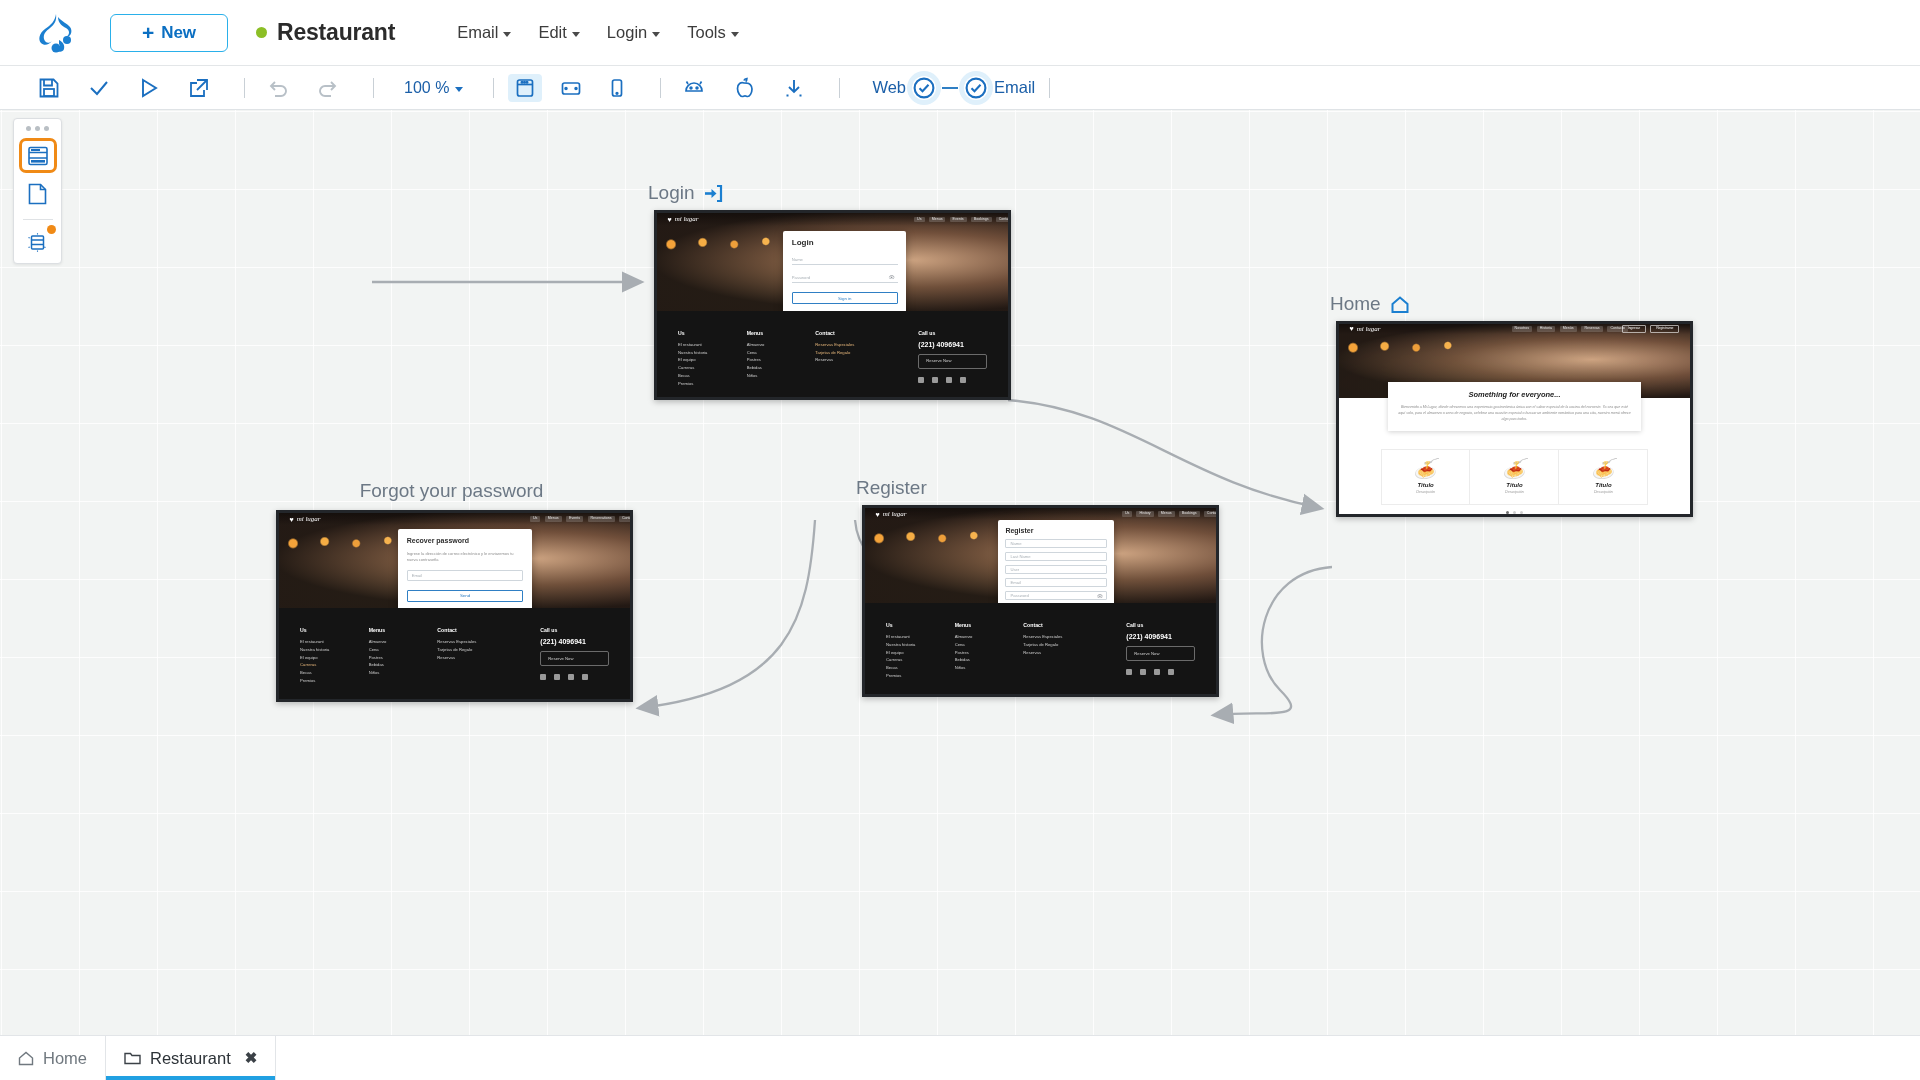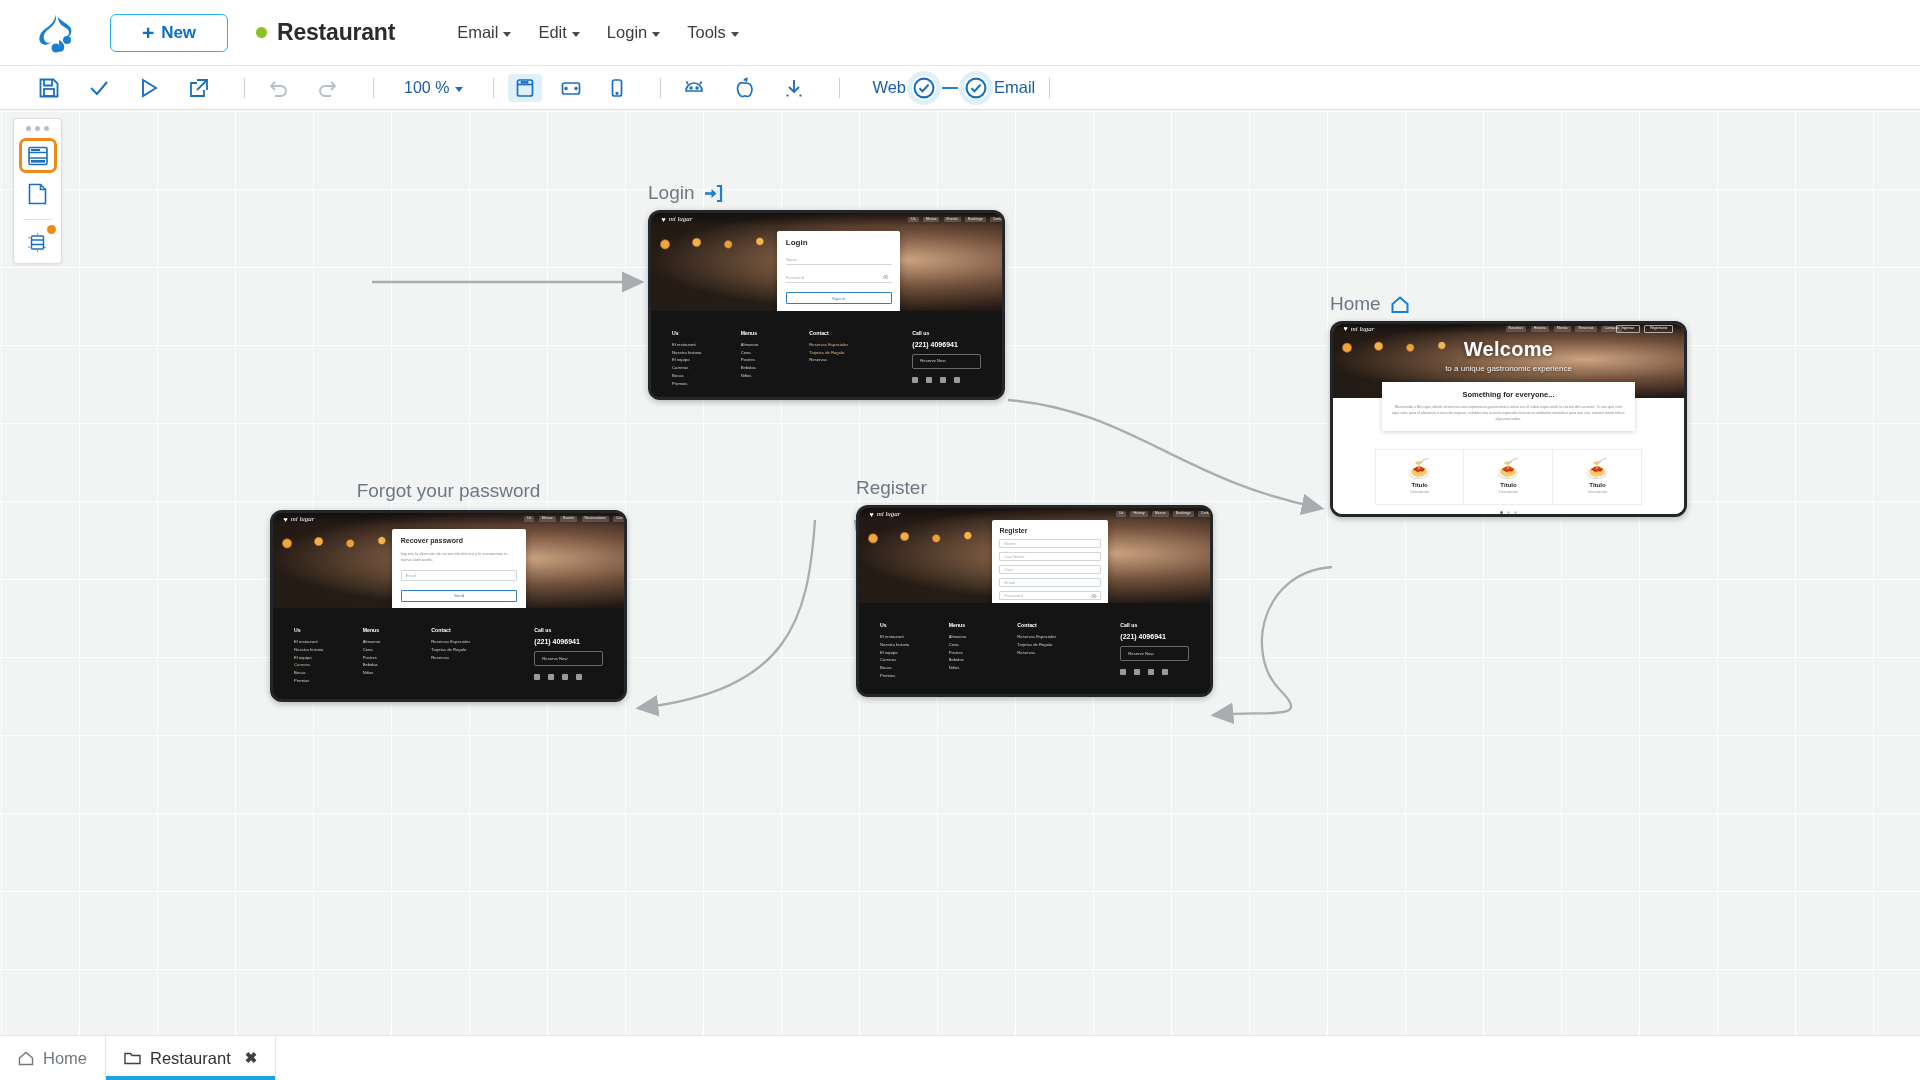--- a/index.html
+++ b/index.html
@@ -123,23 +123,24 @@
 
   
   .node-label {
     position: absolute; font-size: 19px; color: #6c7885; white-space: nowrap;
     display: flex; align-items: center; gap: 9px;
   }
   .node { position: absolute; }
 
   
   .desk-frame {
-    position: absolute; border-radius: 12px; overflow: hidden;
+    position: absolute; border-radius: 0; overflow: hidden;
     border: 3px solid #23262a; background: #111;
     box-shadow: 0 2px 6px rgba(0,0,0,.25);
+    margin-left: 6px;
   }
   .hero {
     position: relative; width: 100%; overflow: hidden;
     background:
       radial-gradient(circle at 4% 32%, rgba(255,170,60,0.95) 0 1.1%, transparent 1.6%),
       radial-gradient(circle at 13% 30%, rgba(255,180,70,0.95) 0 1.1%, transparent 1.6%),
       radial-gradient(circle at 22% 32%, rgba(255,170,60,0.9) 0 1.1%, transparent 1.6%),
       radial-gradient(circle at 31% 29%, rgba(255,185,80,0.95) 0 1.2%, transparent 1.7%),
       radial-gradient(ellipse at 72% 48%, rgba(214,170,135,0.95) 0%, rgba(120,84,62,0.9) 38%, rgba(35,25,20,0.95) 72%),
       radial-gradient(ellipse at 30% 82%, rgba(70,95,45,0.95) 0%, rgba(35,48,25,0.9) 45%, transparent 70%),
@@ -192,21 +193,21 @@
   .fcol span.hl { color: #e8b87c; }
   .fphone { font-size: 7px; color: #fff; font-weight: bold; margin: 4px 0 6px; }
   .fbook {
     display: inline-block; font-size: 4px; color: #e9e9e9; border: 1px solid #6b6b6b;
     border-radius: 2px; padding: 2.5px 7px;
   }
   .fsoc { display: flex; gap: 8px; margin-top: 8px; }
   .fsoc i { width: 6px; height: 6px; background: #9a9a9a; display: block; border-radius: 1px; }
 
   
-  .home-white { width: 100%; background: #fff; }
+  .home-white { width: 100%; background: #fff; font-style: italic; }
   .home-panel {
     background: #fff; box-shadow: 0 1px 5px rgba(0,0,0,.18);
     margin: 0 14% ; padding: 8px 10px 9px; text-align: center; position: relative; top: -16px;
   }
   .home-panel h4 { font-size: 7.5px; color: #222; margin-bottom: 5px; }
   .home-panel p { font-size: 3.6px; color: #8a8a8a; line-height: 1.7; }
   .card-row { display: flex; gap: 1px; margin: 2px 12% 0; border: 1px solid #ececec; }
   .hcard { flex: 1; border-right: 1px solid #ececec; padding: 9px 0 10px; text-align: center; }
   .hcard:last-child { border-right: none; }
   .hcard .bowl { font-size: 19px; color: #e35d5d; line-height: 1; }
@@ -545,24 +546,20 @@
               <span>Historia</span>
               <span>Menús</span>
               <span>Reservas</span>
               <span>Contacto</span>
             </span>
             <span class="btns">
               <span>Ingresar</span>
               <span>Registrarse</span>
             </span>
           </div>
-          <div class="welcome-txt">
-            <div class="w1">Welcome</div>
-            <div class="w2">to a unique gastronomic experience</div>
-          </div>
         </div>
         <div class="home-white" style="height:61%;">
           <div class="home-panel">
             <h4>Something for everyone...</h4>
             <p>Bienvenido a Mi Lugar, dónde ofrecemos una experiencia gastronómica única con el sabor especial de la cocina del noroeste. Ya sea que esté aquí solo, para el almuerzo o cena de negocio, celebrar una ocasión especial o buscar un ambiente romántico para una cita, nuestro menú ofrece algo para todos.</p>
           </div>
           <div class="card-row">
             <div class="hcard">
               <div class="bowl">🍝</div>
               <div class="t">Título</div>

